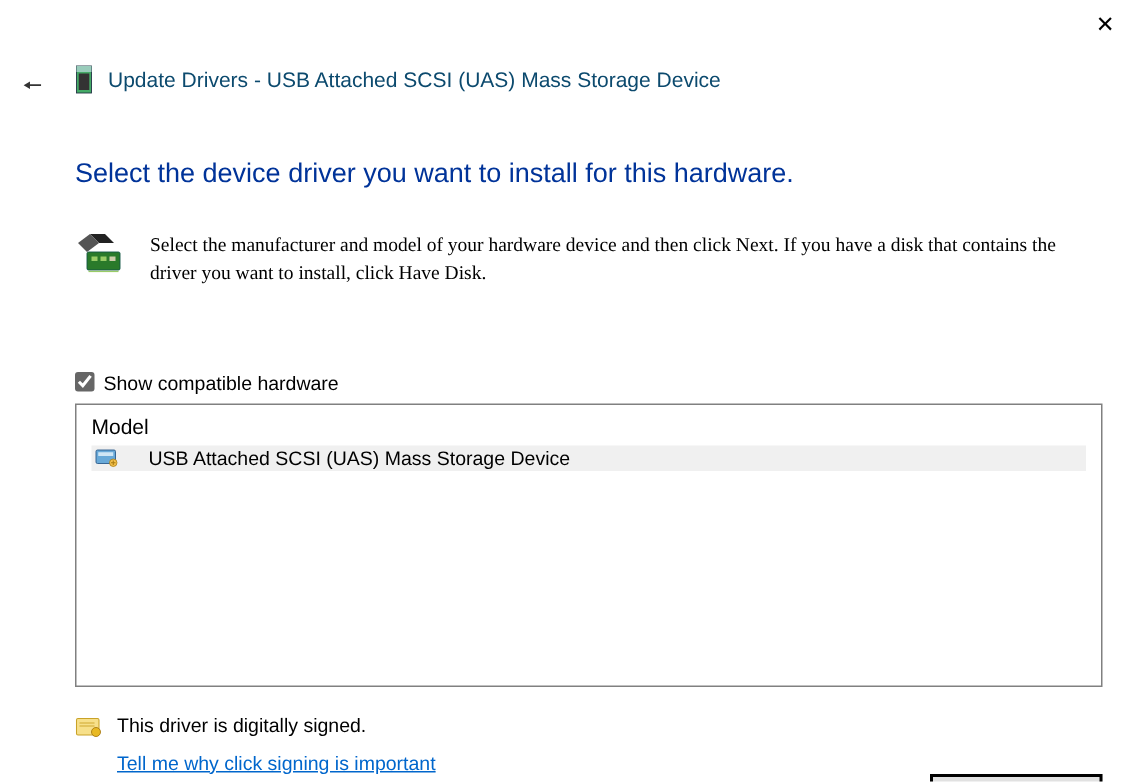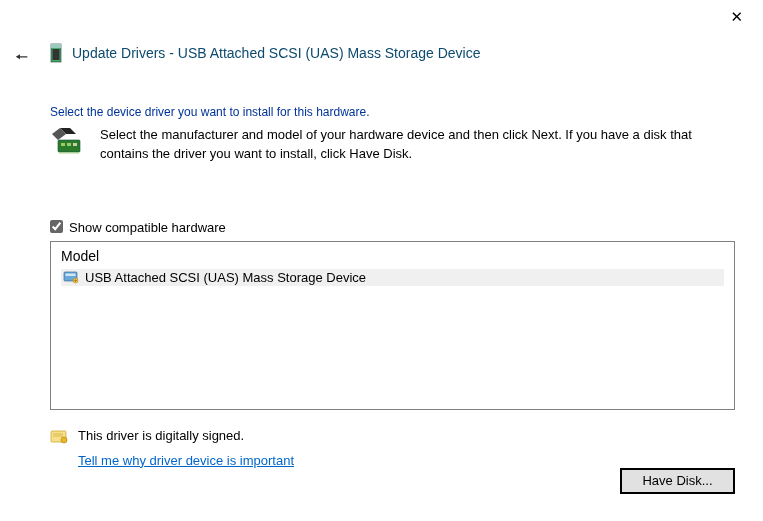--- a/index.html
+++ b/index.html
@@ -43,29 +43,30 @@
     .title-text {
       font-size: 14px;
       color: #0c4a6e;
     }
     .content {
       margin-left: 28px;
       margin-right: 6px;
       margin-top: 42px;
     }
     .heading {
-      font-size: 12px;
+      font-size: 18px;
       color: #003399;
       font-weight: 400;
     }
     .instruct-row {
       display: flex;
       gap: 14px;
-      margin-top: 7px;
+      margin-top: 28px;
       align-items: flex-start;
+      font-family: Liberation Serif, serif;
     }
     .hw-icon {
       width: 36px; height: 32px;
       flex-shrink: 0;
       position: relative;
     }
     .instruct-text {
       font-size: 13px;
       line-height: 1.45;
       color: #000;
@@ -76,31 +77,31 @@
       margin-top: 56px;
     }
     .compat-row input[type=checkbox]{
       width: 13px; height: 13px;
       accent-color: #666;
     }
     .compat-label { font-size: 13px; }
     .model-list {
       border: 1px solid #808080;
       margin-top: 6px;
-      height: 169px;
+      height: 189px;
       background: #fff;
       padding: 6px 10px;
     }
     .model-header {
       font-size: 14px;
       color: #000;
       margin-bottom: 5px;
     }
     .model-item {
-      display: flex; align-items: center; gap: 6px;
+      display: flex; align-items: center; gap: 20px;
       font-size: 13px;
       padding: 1px 2px;
       cursor: pointer;
     }
     .model-item.selected { background: #f0f0f0; }
     .dev-icon {
       width: 16px; height: 14px;
       flex-shrink: 0;
     }
     .footer {
@@ -196,19 +197,19 @@
         <span class="cert-icon">
           <svg viewBox="0 0 18 14" width="18" height="14">
             <rect x="1" y="1" width="15" height="11" rx="1" fill="#f7e08a" stroke="#c9a227" stroke-width="0.7"></rect>
             <line x1="3" y1="4" x2="13" y2="4" stroke="#c9a227" stroke-width="0.6"></line>
             <line x1="3" y1="6" x2="13" y2="6" stroke="#c9a227" stroke-width="0.6"></line>
             <circle cx="14" cy="10" r="3" fill="#e8b923" stroke="#a87a12" stroke-width="0.6"></circle>
           </svg>
         </span>
         <div>
           <div class="signed-text">This driver is digitally signed.</div>
-          <a class="signed-link">Tell me why driver device is important</a>
+          <a class="signed-link">Tell me why click signing is important</a>
         </div>
       </div>
       <button class="have-disk">Have Disk...</button>
     </div>
   </div>
 </div>
 
 </body></html>

